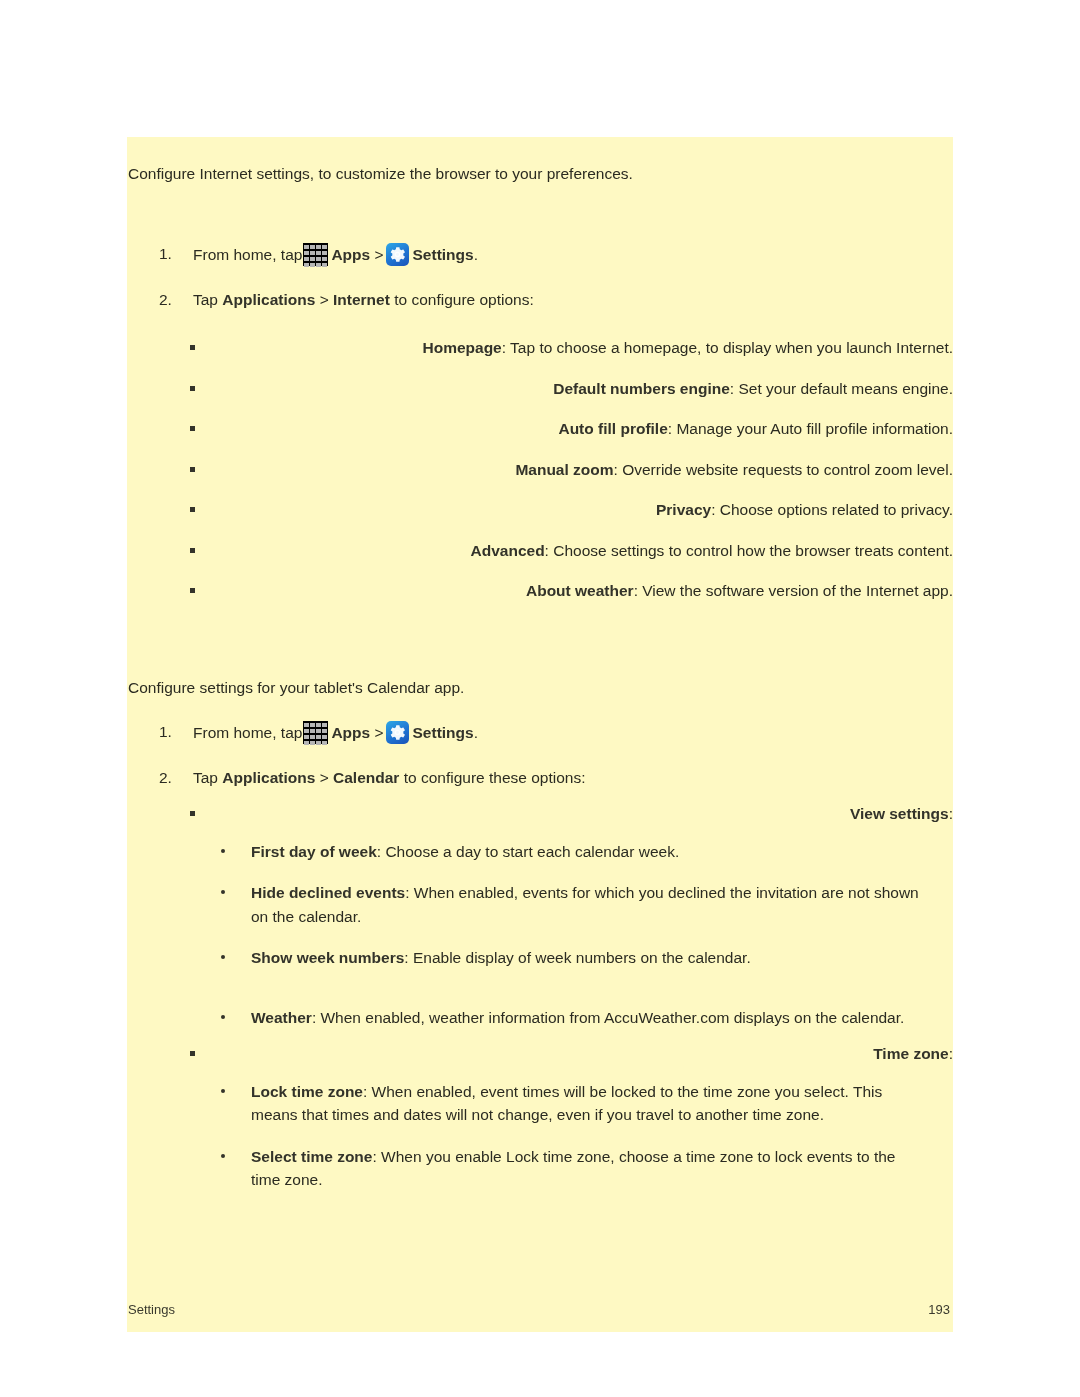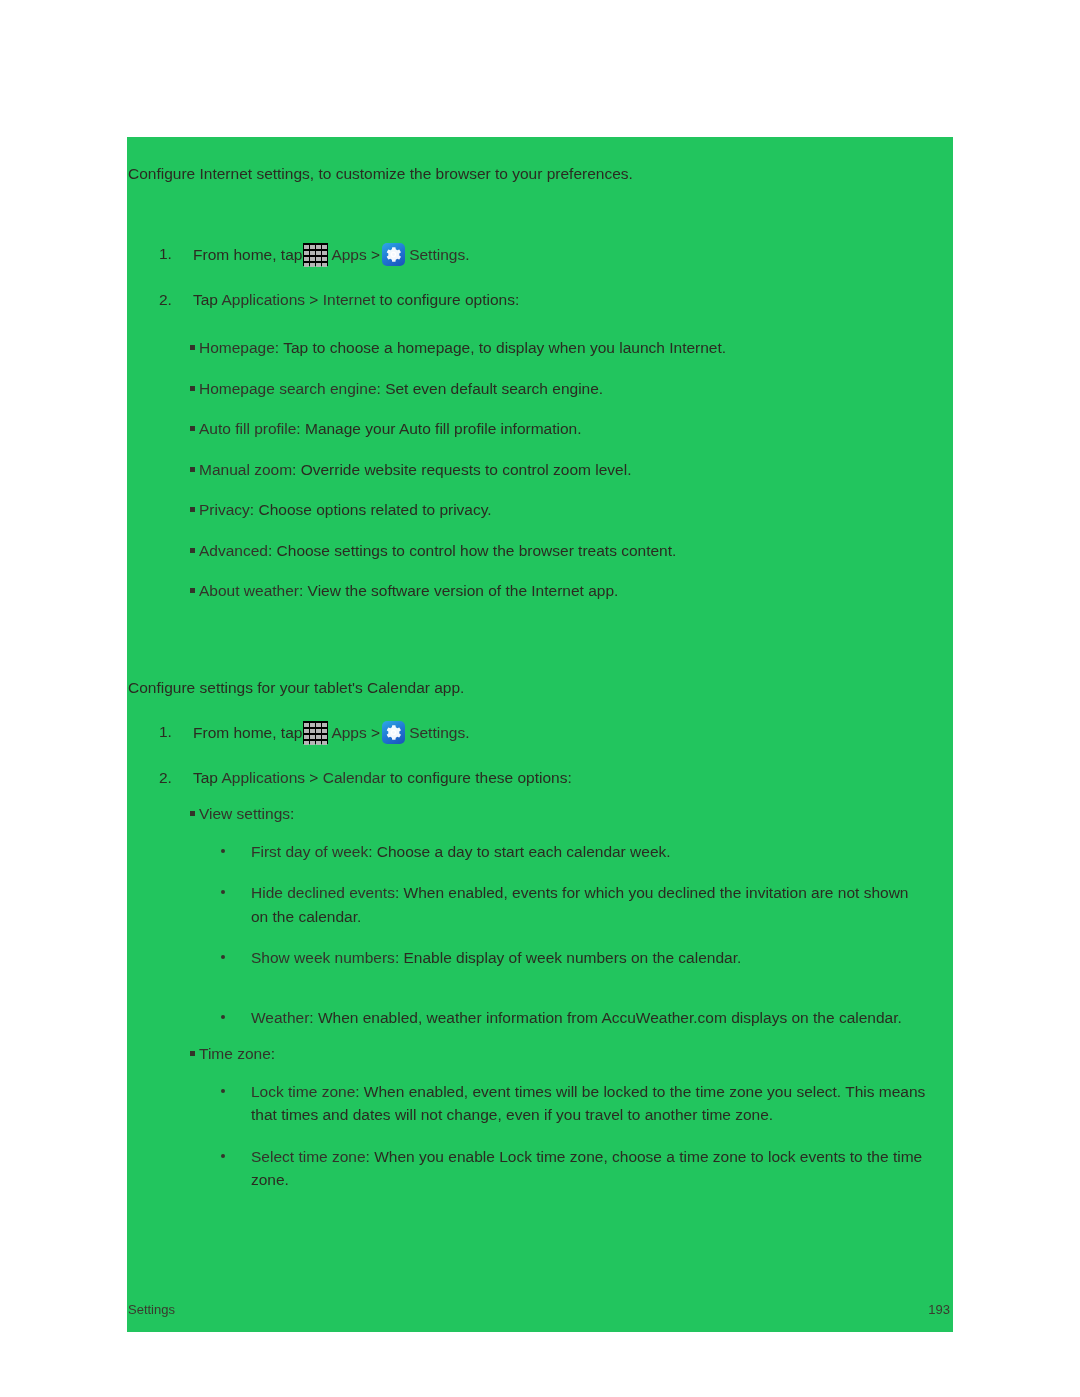--- a/index.html
+++ b/index.html
@@ -16,21 +16,21 @@
     -webkit-font-smoothing: antialiased;
   }
 
   
   #page-sheet {
     position: absolute;
     left: 127px;
     top: 137px;
     width: 826px;
     height: 1195px;
-    background: #22c55e;
+    background: #fef9c3;
     color: #2a2a20;
     overflow: hidden;
   }
 
   .content {
     position: relative;
     padding: 0;
     width: 826px;
     height: 1140px;
   }
@@ -72,20 +72,21 @@
     list-style: none;
     margin: 0;
     padding: 0;
   }
   ul.lvl2 > li {
     position: relative;
     padding-left: 72px;
     font-size: 15.5px;
     line-height: 1.45;
     color: #2b2b21;
+    text-align: right;
   }
   ul.lvl2 > li > .sq {
     position: absolute;
     left: 63px;
     top: 8px;
     width: 5px;
     height: 5px;
     background: #34342a;
     display: block;
   }
@@ -108,21 +109,21 @@
     position: absolute;
     left: 94px;
     top: 9px;
     width: 4px;
     height: 4px;
     border-radius: 50%;
     background: #34342a;
     display: block;
   }
 
-  b, .b { font-weight: normal; color: #33332a; }
+  b, .b { font-weight: bold; color: #33332a; }
 
   
   .icon-apps {
     display: inline-block;
     width: 25px;
     height: 23px;
     vertical-align: -6px;
     margin: 0 3px 0 1px;
     position: relative;
     background: #000;
@@ -209,21 +210,21 @@
     <div class="sp-26"></div>
 
     <ul class="lvl2">
       <li>
         <span class="sq"></span>
         <b>Homepage</b><span>: Tap to choose a homepage, to display when you launch Internet.</span>
       </li>
       <div class="sp-18"></div>
       <li>
         <span class="sq"></span>
-        <b>Homepage search engine</b><span>: Set even default search engine.</span>
+        <b>Default numbers engine</b><span>: Set your default means engine.</span>
       </li>
       <div class="sp-18"></div>
       <li>
         <span class="sq"></span>
         <b>Auto fill profile</b><span>: Manage your Auto fill profile information.</span>
       </li>
       <div class="sp-18"></div>
       <li>
         <span class="sq"></span>
         <b>Manual zoom</b><span>: Override website requests to control zoom level.</span>

